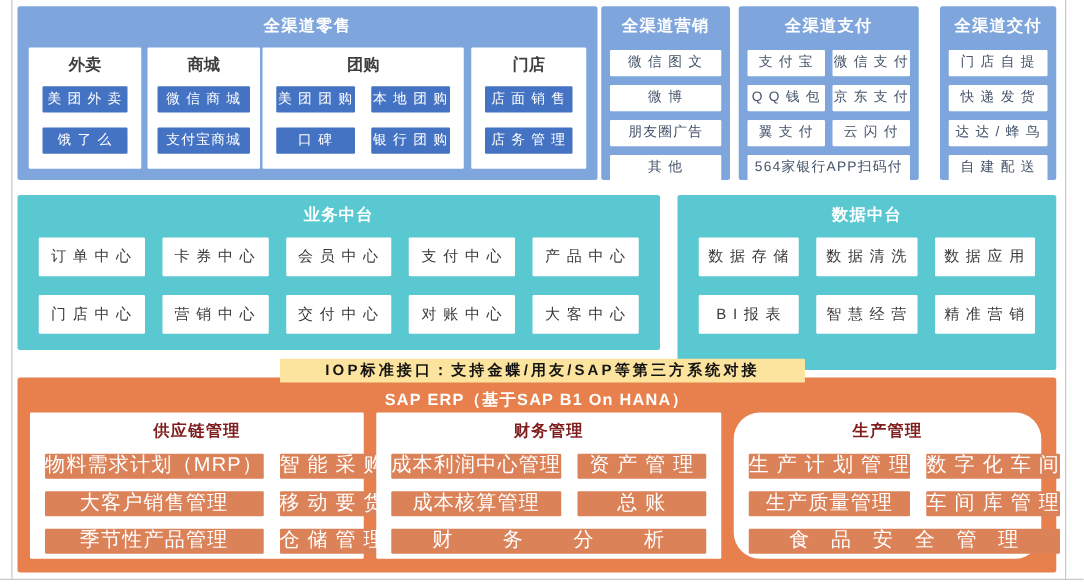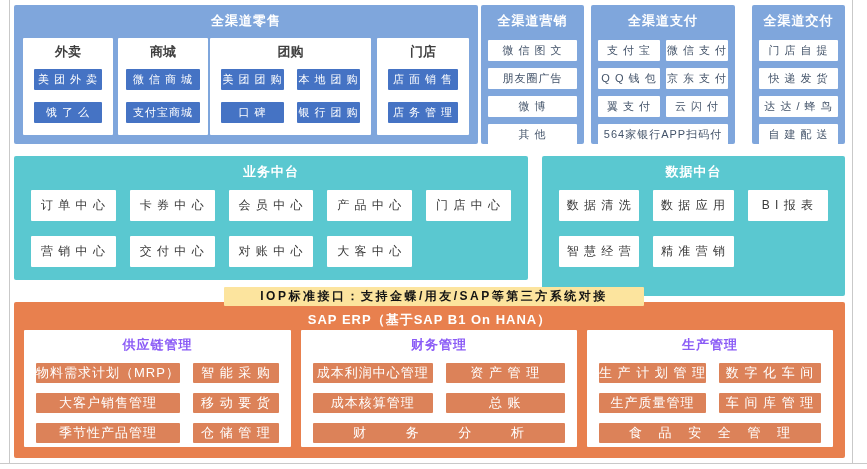--- a/index.html
+++ b/index.html
@@ -42,24 +42,24 @@
            text-align:center; letter-spacing:1px; border-radius:1px; white-space:nowrap; }
 
   
   .iop { position:absolute; left:224px; top:287px; width:420px; height:19px; line-height:19px;
          background:#FCE49E; color:#141414; font-size:12px; font-weight:bold; text-align:center;
          letter-spacing:2.5px; z-index:3; border-radius:1px; white-space:nowrap; }
 
   
   .erp-group { position:absolute; top:28px; height:117px; background:#fff; border-radius:1px;
                box-sizing:border-box; }
-  .erp-group-title { text-align:center; font-size:13px; font-weight:bold; color:#8b5cf6;
+  .erp-group-title { text-align:center; font-size:13px; font-weight:bold; color:#7f1d1d;
                      padding-top:6px; letter-spacing:1px; white-space:nowrap; }
   .egrid { display:grid; grid-template-columns:1fr 1fr; column-gap:13px; row-gap:10px; margin:9px 12px 0; }
-  .echip { height:20px; line-height:20px; background:#DC8259; color:#fff; font-size:13px;
+  .echip { height:20px; line-height:20px; background:#DC8259; color:#fff; font-size:16px;
            text-align:center; letter-spacing:1px; border-radius:1px; white-space:nowrap; }
   .spread4 { word-spacing:34px; }
   .spread6 { word-spacing:11px; }
 </style>
 </head>
 <body>
 
 <div class="stage">
 
   <div class="vline" style="left:9px"></div>
@@ -101,22 +101,22 @@
         <div class="bchip">店 面 销 售</div>
         <div class="bchip">店 务 管 理</div>
       </div>
     </div>
   </div>
 
   <div class="panel blue" style="left:481px; top:5px; width:103px; height:139px;">
     <div class="panel-title">全渠道营销</div>
     <div class="wchips">
       <div class="wchip">微 信 图 文</div>
+      <div class="wchip">微 博</div>
       <div class="wchip">朋友圈广告</div>
-      <div class="wchip">微 博</div>
       <div class="wchip">其 他</div>
     </div>
   </div>
 
   <div class="panel blue" style="left:591px; top:5px; width:144px; height:139px;">
     <div class="panel-title">全渠道支付</div>
     <div class="wgrid">
       <div class="wchip">支 付 宝</div>
       <div class="wchip">微 信 支 付</div>
       <div class="wchip">Q Q 钱 包</div>
@@ -136,32 +136,34 @@
       <div class="wchip">自 建 配 送</div>
     </div>
   </div>
 
   <div class="panel teal" style="left:14px; top:156px; width:514px; height:124px;">
     <div class="panel-title">业务中台</div>
     <div class="tealgrid cols5">
       <div class="tchip">订 单 中 心</div>
       <div class="tchip">卡 券 中 心</div>
       <div class="tchip">会 员 中 心</div>
+      <div class="tchip">支 付 中 心</div>
       <div class="tchip">产 品 中 心</div>
       <div class="tchip">门 店 中 心</div>
       <div class="tchip">营 销 中 心</div>
       <div class="tchip">交 付 中 心</div>
       <div class="tchip">对 账 中 心</div>
       <div class="tchip">大 客 中 心</div>
     </div>
   </div>
 
   <div class="panel teal" style="left:542px; top:156px; width:303px; height:140px;">
     <div class="panel-title">数据中台</div>
     <div class="tealgrid cols3">
+      <div class="tchip">数 据 存 储</div>
       <div class="tchip">数 据 清 洗</div>
       <div class="tchip">数 据 应 用</div>
       <div class="tchip">B I 报 表</div>
       <div class="tchip">智 慧 经 营</div>
       <div class="tchip">精 准 营 销</div>
     </div>
   </div>
 
   <div class="iop">IOP标准接口：支持金蝶/用友/SAP等第三方系统对接</div>
 
@@ -184,21 +186,21 @@
       <div class="erp-group-title">财务管理</div>
       <div class="egrid">
         <div class="echip">成本利润中心管理</div>
         <div class="echip">资 产 管 理</div>
         <div class="echip">成本核算管理</div>
         <div class="echip">总 账</div>
         <div class="echip span2 spread4">财 务 分 析</div>
       </div>
     </div>
 
-    <div class="erp-group" style="left:573px; width:246px;">
+    <div class="erp-group" style="left:573px; width:246px;border-radius:21px;">
       <div class="erp-group-title">生产管理</div>
       <div class="egrid">
         <div class="echip">生 产 计 划 管 理</div>
         <div class="echip">数 字 化 车 间</div>
         <div class="echip">生产质量管理</div>
         <div class="echip">车 间 库 管 理</div>
         <div class="echip span2 spread6">食 品 安 全 管 理</div>
       </div>
     </div>
   </div>

